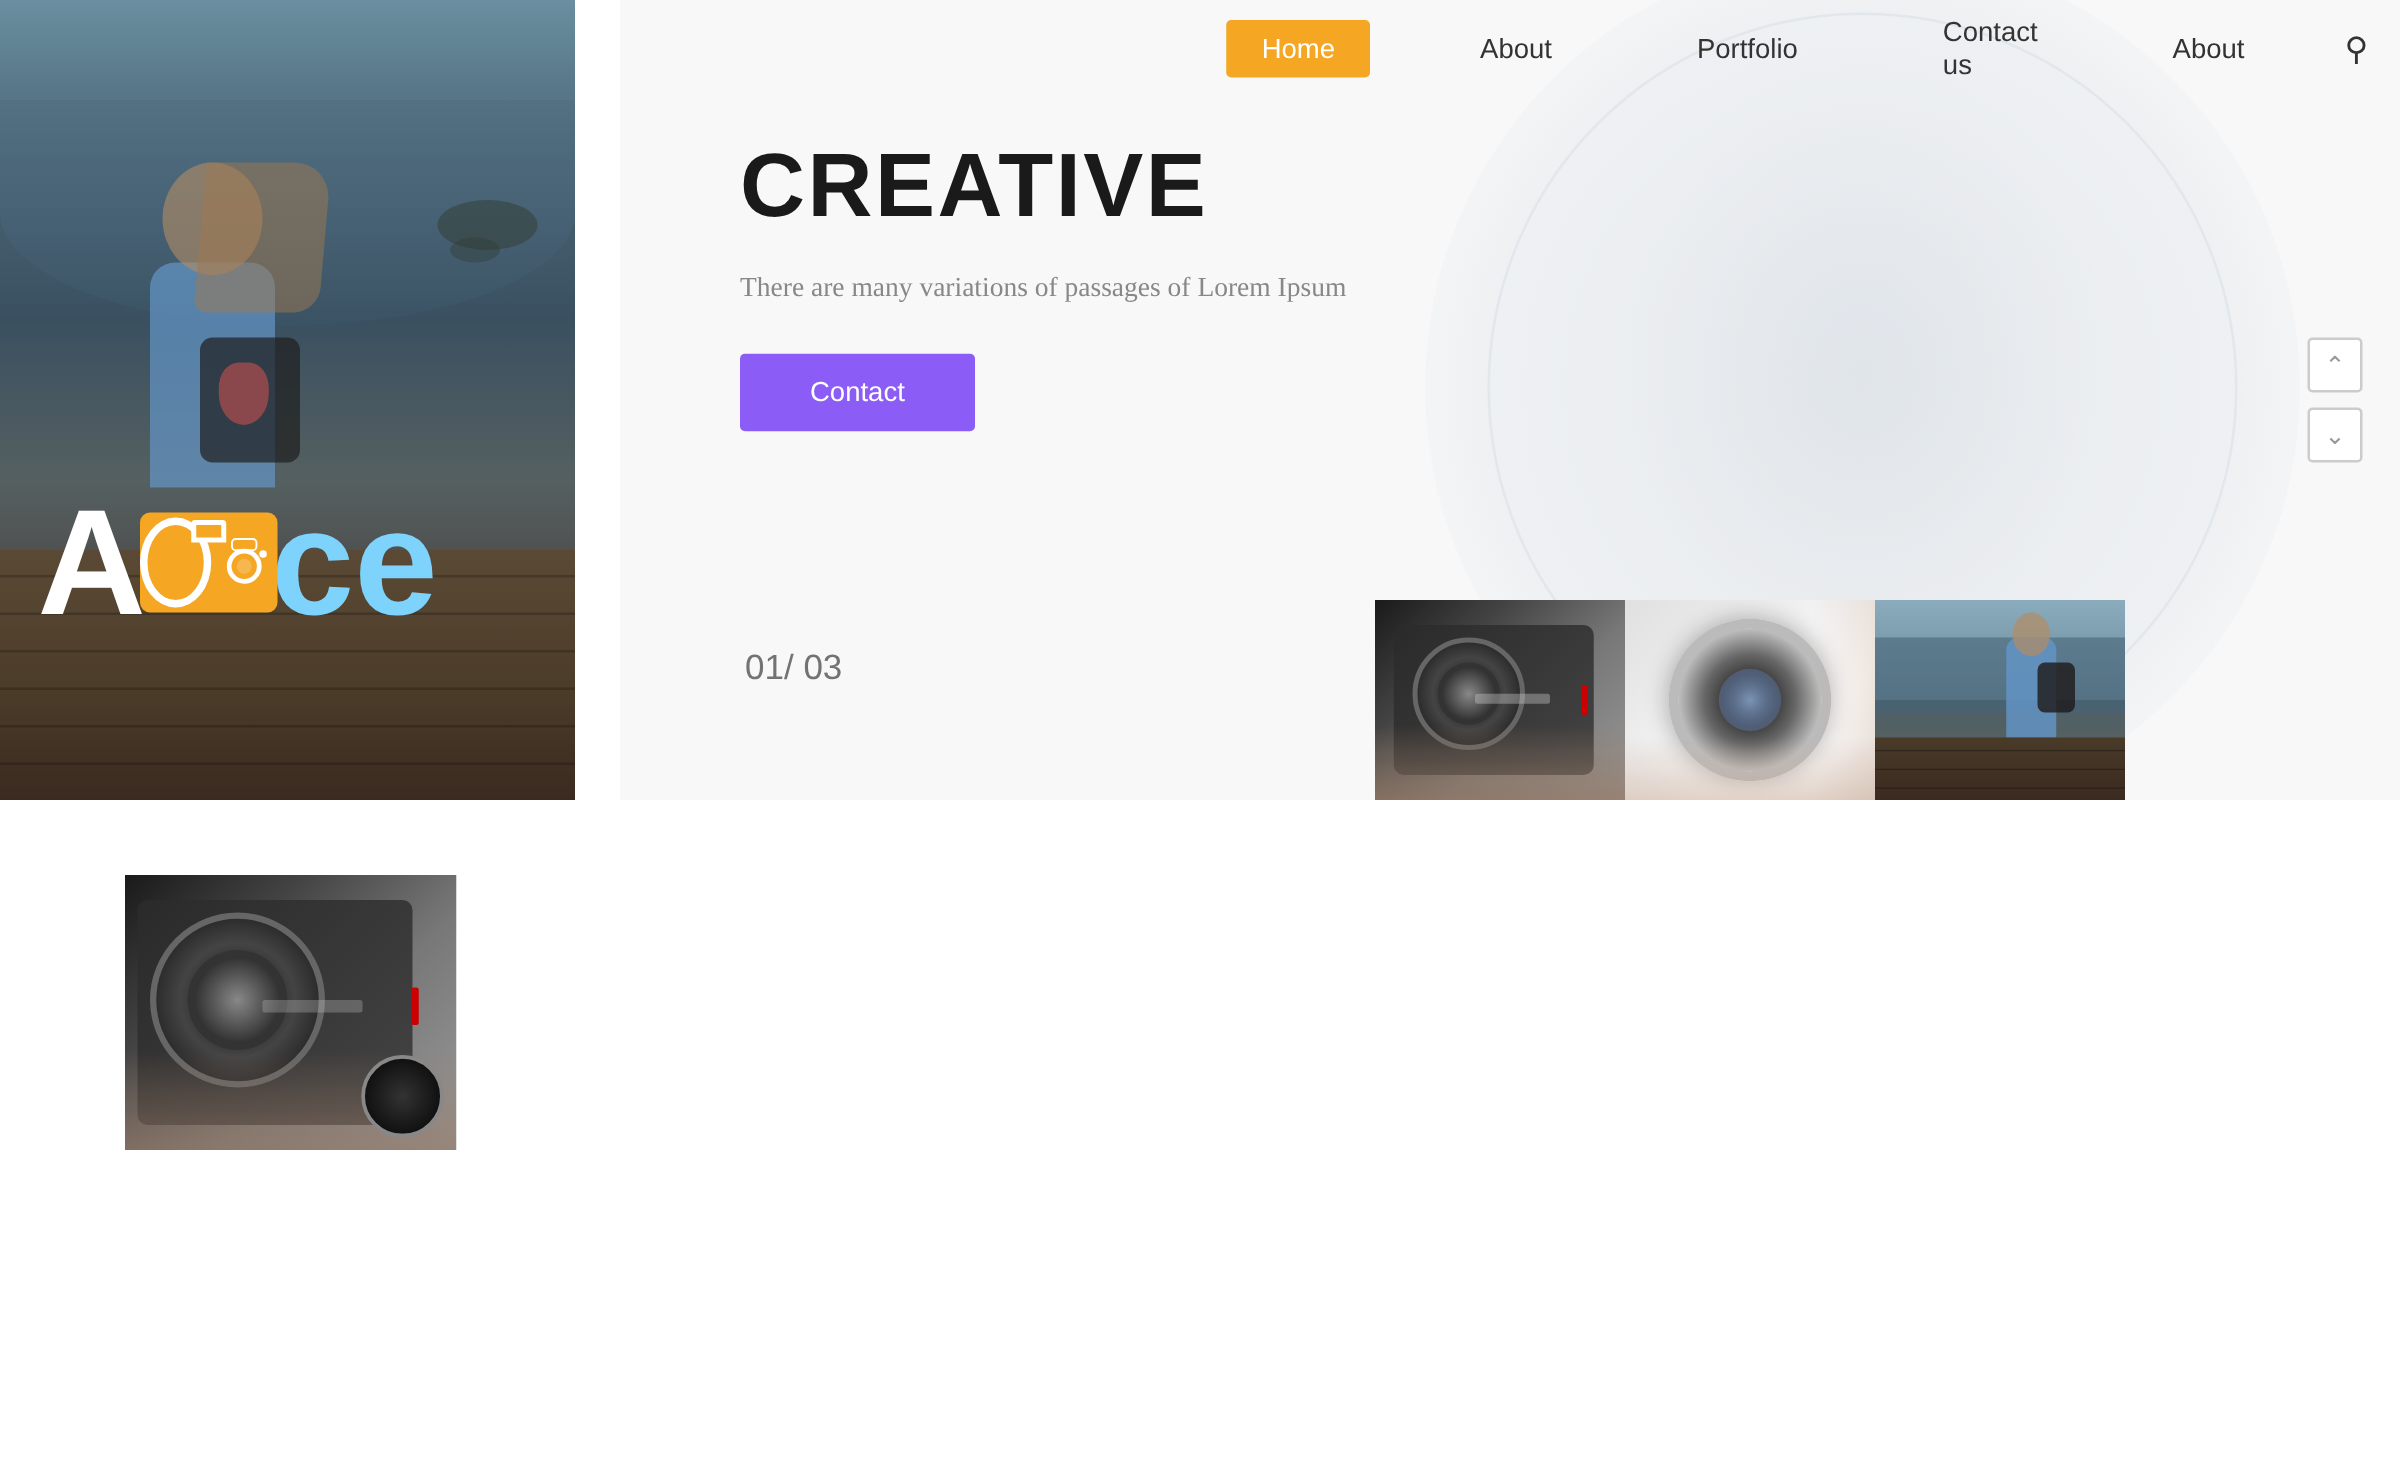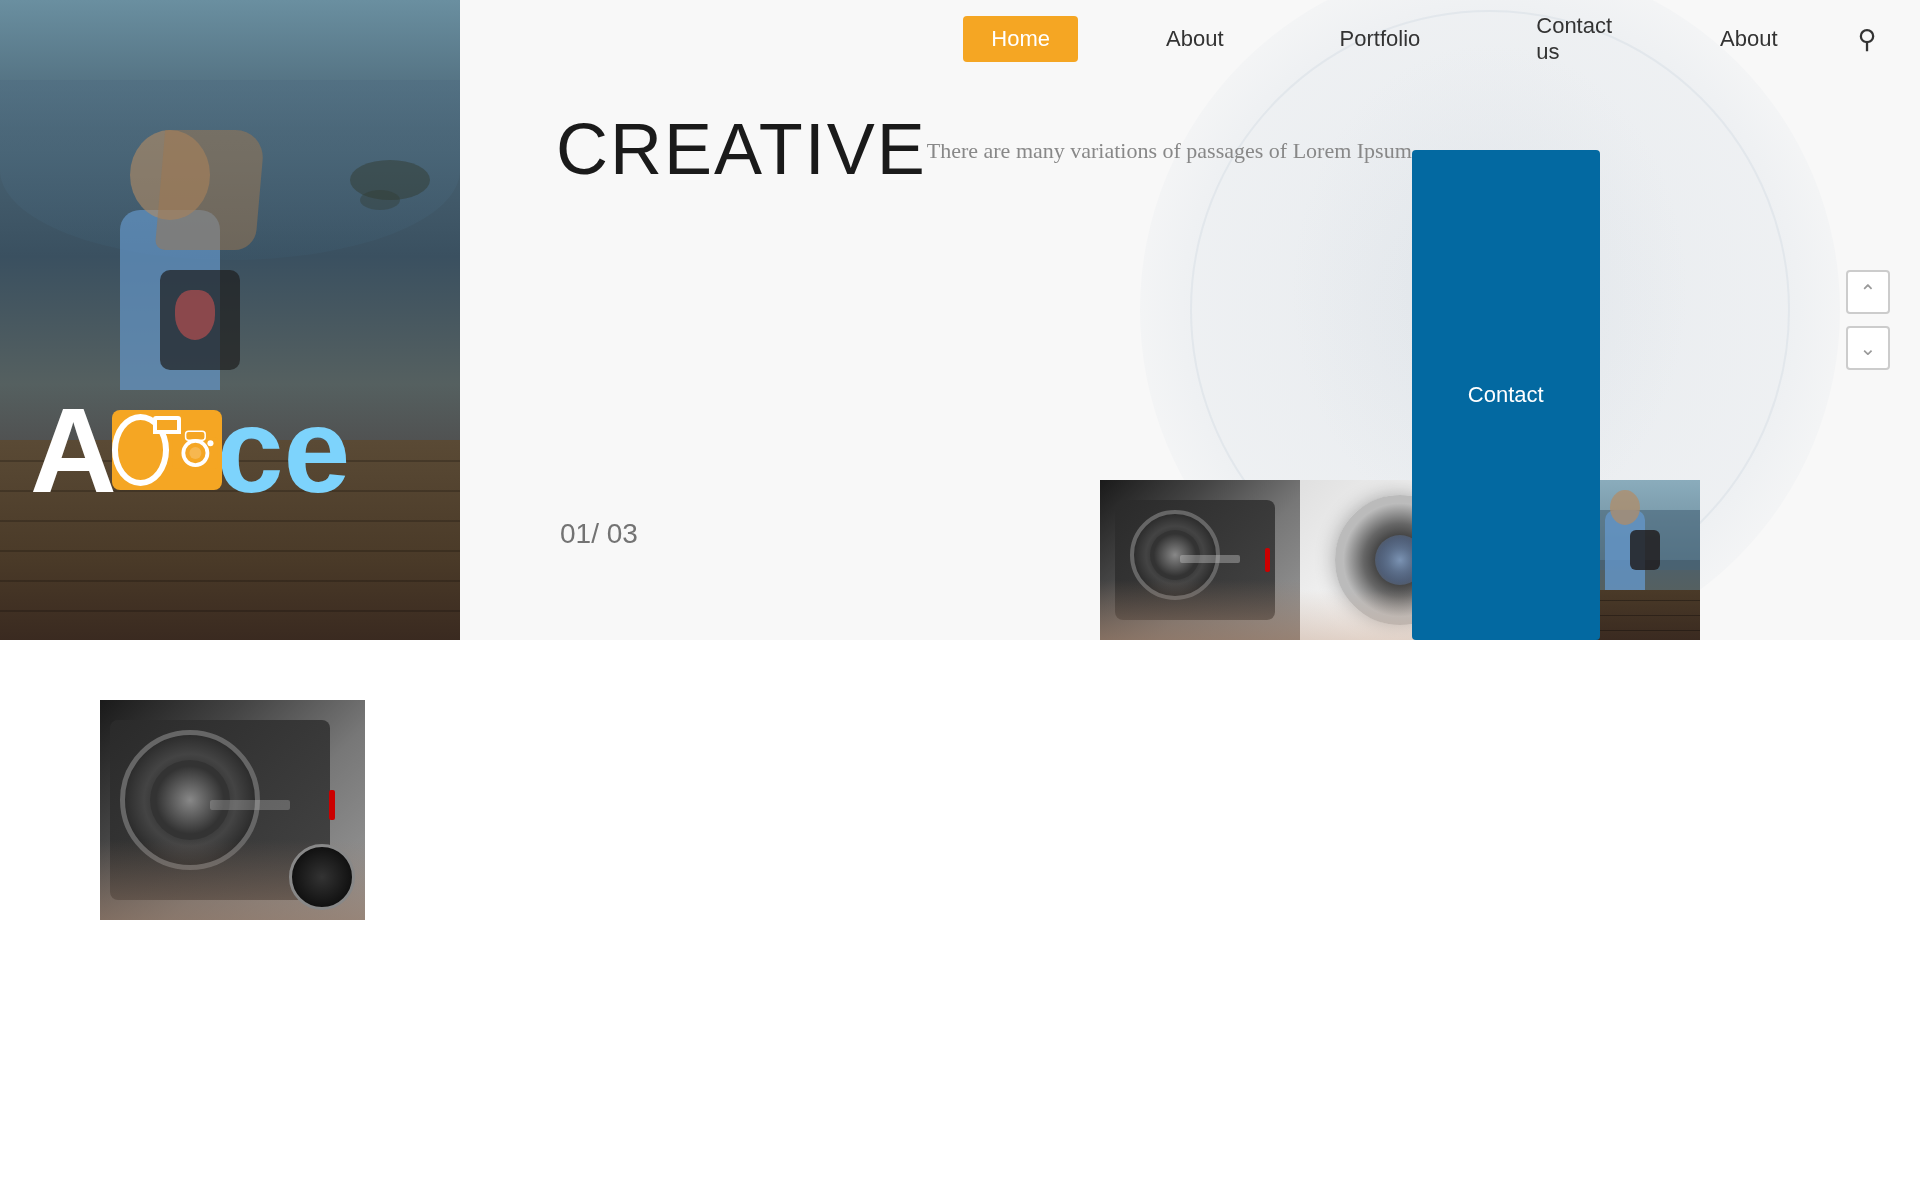--- a/index.html
+++ b/index.html
@@ -136,23 +136,24 @@
       color: #7dd3fc;
       line-height: 1;
     }
 
     
     .hero-right {
       flex: 1;
       background: #f8f8f8;
       position: relative;
       display: flex;
-      flex-direction: row;
+      flex-direction: column;
       padding: 110px 0 0 96px;
       overflow: hidden;
+      margin-left: 36px;
     }
 
     
     .ghost-head {
       position: absolute;
       top: -40px;
       right: 80px;
       width: 700px;
       height: 700px;
       border-radius: 50%;
@@ -166,21 +167,21 @@
       left: 50px;
       right: 50px;
       bottom: 50px;
       border-radius: 50%;
       border: 2px solid rgba(180,195,210,0.2);
     }
 
     
     .hero-title {
       font-size: 72px;
-      font-weight: 400;
+      font-weight: 700;
       color: #1a1a1a;
       line-height: 1.1;
       text-transform: uppercase;
       letter-spacing: 2px;
       max-width: 700px;
       position: relative;
       z-index: 2;
     }
     .hero-desc {
       font-size: 22px;
@@ -192,21 +193,21 @@
       font-family: Liberation Serif, serif;
     }
     .hero-buttons {
       display: flex;
       gap: 20px;
       margin-top: 40px;
       position: relative;
       z-index: 2;
     }
     .btn-contact {
-      background: #0369a1;
+      background: #8b5cf6;
       color: #fff;
       border: none;
       padding: 18px 56px;
       font-size: 22px;
       border-radius: 4px;
       cursor: pointer;
     }
     .btn-about {
       background: #1a1a1a;
       color: #fff;

